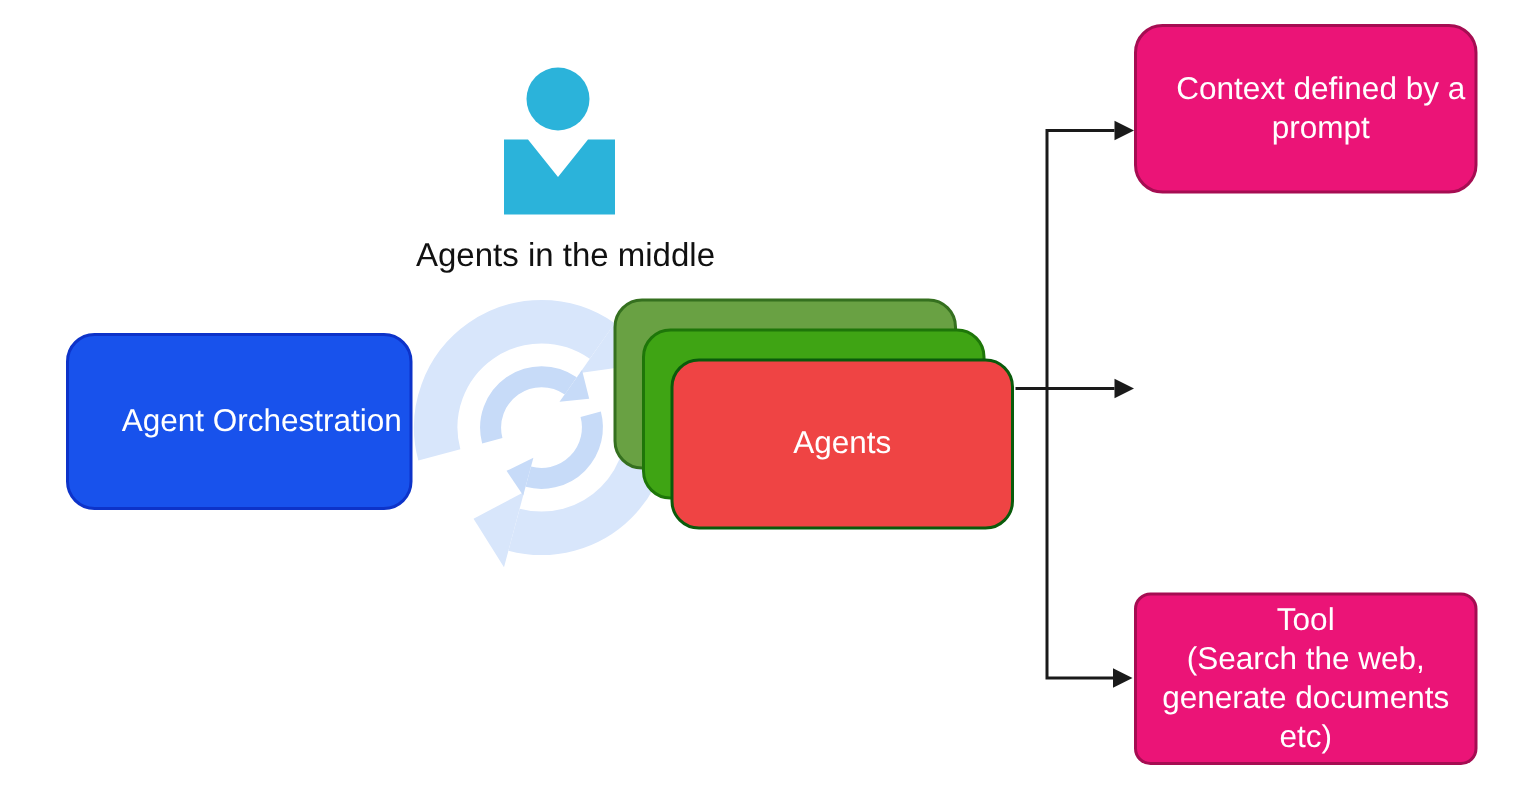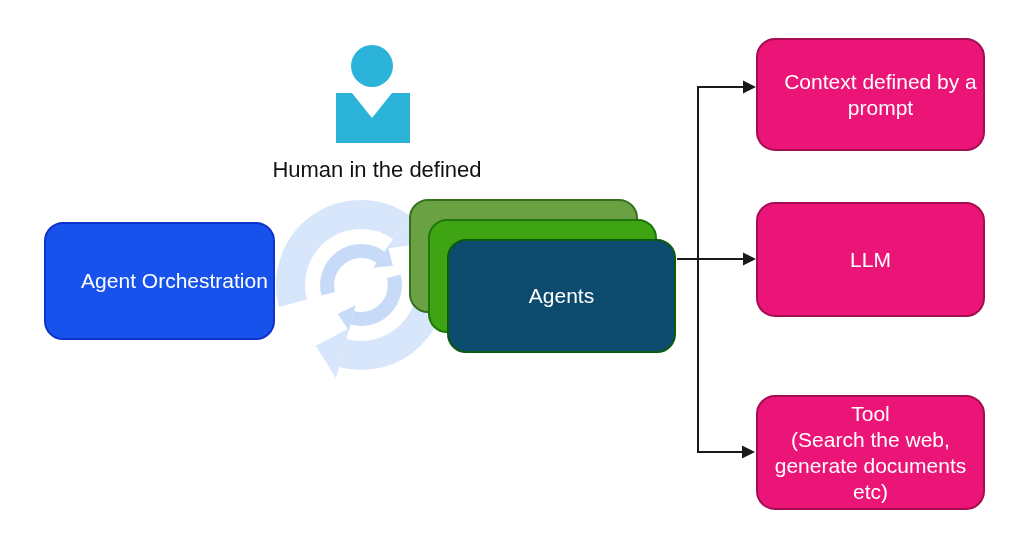--- a/index.html
+++ b/index.html
@@ -34,30 +34,30 @@
   }
   .green-stack { position: absolute; left: 409px; top: 199px; width: 270px; height: 156px; z-index: 2; }
   .gbox {
     position: absolute; width: 229px; height: 114px;
     border-radius: 19px; box-sizing: border-box;
     display: flex; align-items: center; justify-content: center;
     color: #fff; font-size: 21px;
   }
   .gbox.back   { left: 0;    top: 0;    background: #69A143; border: 2px solid #35701F; }
   .gbox.middle { left: 19px; top: 20px; background: #3FA414; border: 2px solid #1E7609; }
-  .gbox.front  { left: 38px; top: 40px; background: #0c4a6e; border: 2px solid #0A5B0B; }
+  .gbox.front  { left: 38px; top: 40px; background: #ef4444; border: 2px solid #0A5B0B; }
 
   .node-pink {
     left: 756px; width: 229px;
     background: #EB1477; border: 2px solid #A50D52;
     z-index: 2;
   }
-  .node-pink.out-0 { top: 38px;  height: 113px; padding-left: 20px; }
+  .node-pink.out-0 { top: 16px;  height: 113px; padding-left: 20px; }
   .node-pink.out-1 { top: 202px; height: 115px; }
-  .node-pink.out-2 { top: 395px; height: 115px; line-height: 26px; }
+  .node-pink.out-2 { top: 395px; height: 115px; line-height: 26px; border-radius: 11px; }
 
   .caption {
     position: absolute;
     width: 300px;
     text-align: center;
     color: #111111;
     font-size: 22px;
     z-index: 3;
   }
   .caption-human { left: 227px; top: 157px; }
@@ -98,42 +98,39 @@
       <polygon points="120.0,60.6 124.8,79.8 105.0,81.8"></polygon>
       <polygon points="80.8,144.4 69.7,127.9 87.6,119.2"></polygon>
     </g>
   </svg>
 
   <svg class="person-icon" width="86" height="104" viewBox="0 0 86 104">
     <circle cx="42" cy="24" r="21" fill="#2BB3DA"></circle>
     <path d="M6,51 H22 L42,76 L62,51 H80 V101 H6 Z" fill="#2BB3DA"></path>
   </svg>
 
-  <div class="caption caption-human">Human in the defined</div>
+  <div class="caption caption-human">Agents in the middle</div>
 
 
   <div class="node node-blue">
     <span>Agent Orchestration</span>
   </div>
 
   <div class="green-stack">
     <div class="gbox back"></div>
     <div class="gbox middle"></div>
     <div class="gbox front">
       <span>Agents</span>
     </div>
   </div>
 
   <div class="node node-pink out-0">
     <span>Context defined by a
 prompt</span>
   </div>
-  <div class="node node-pink out-1">
-    <span>LLM</span>
-  </div>
   <div class="node node-pink out-2">
     <span>Tool
 (Search the web,
 generate documents
 etc)</span>
   </div>
 
 </div>
 
 </body></html>

